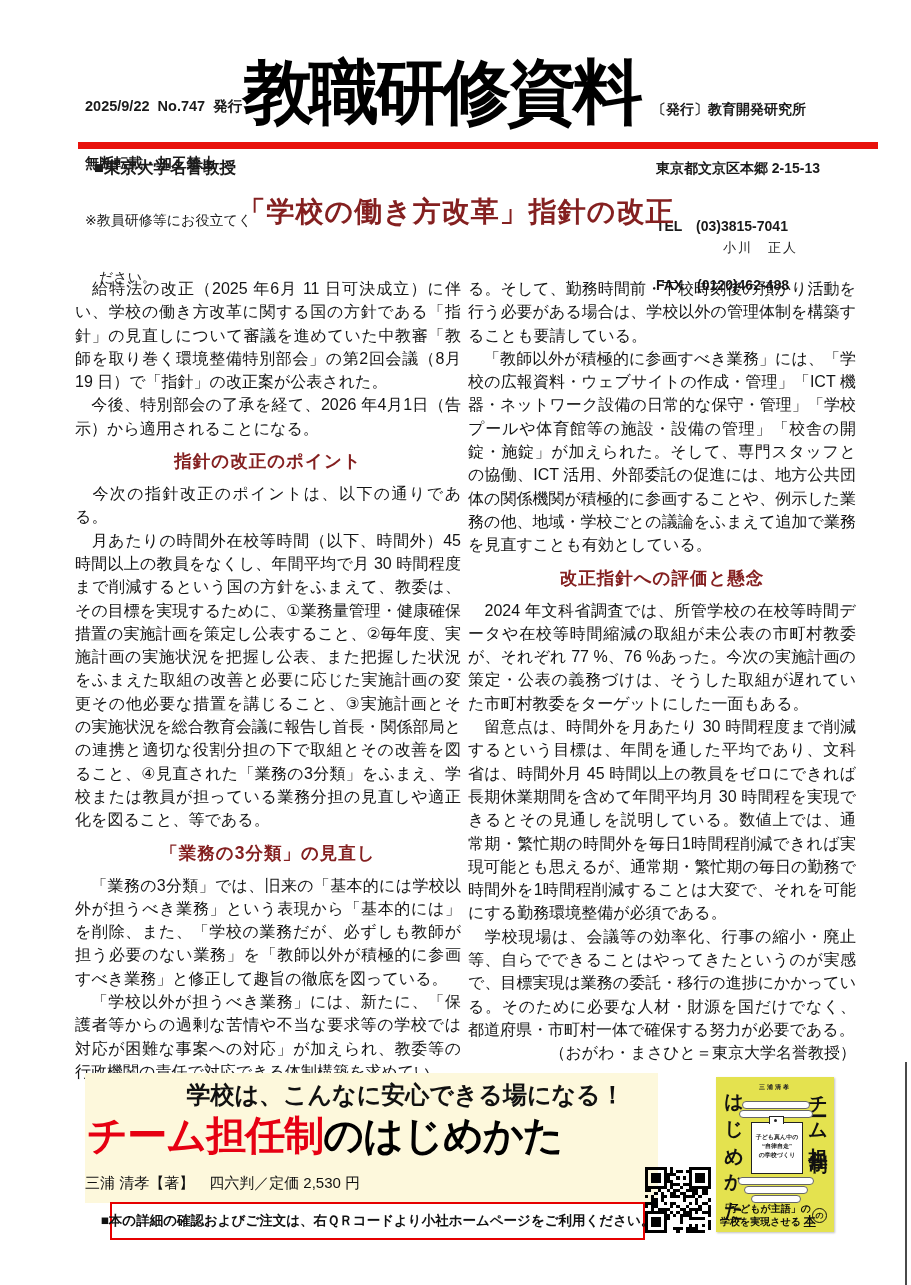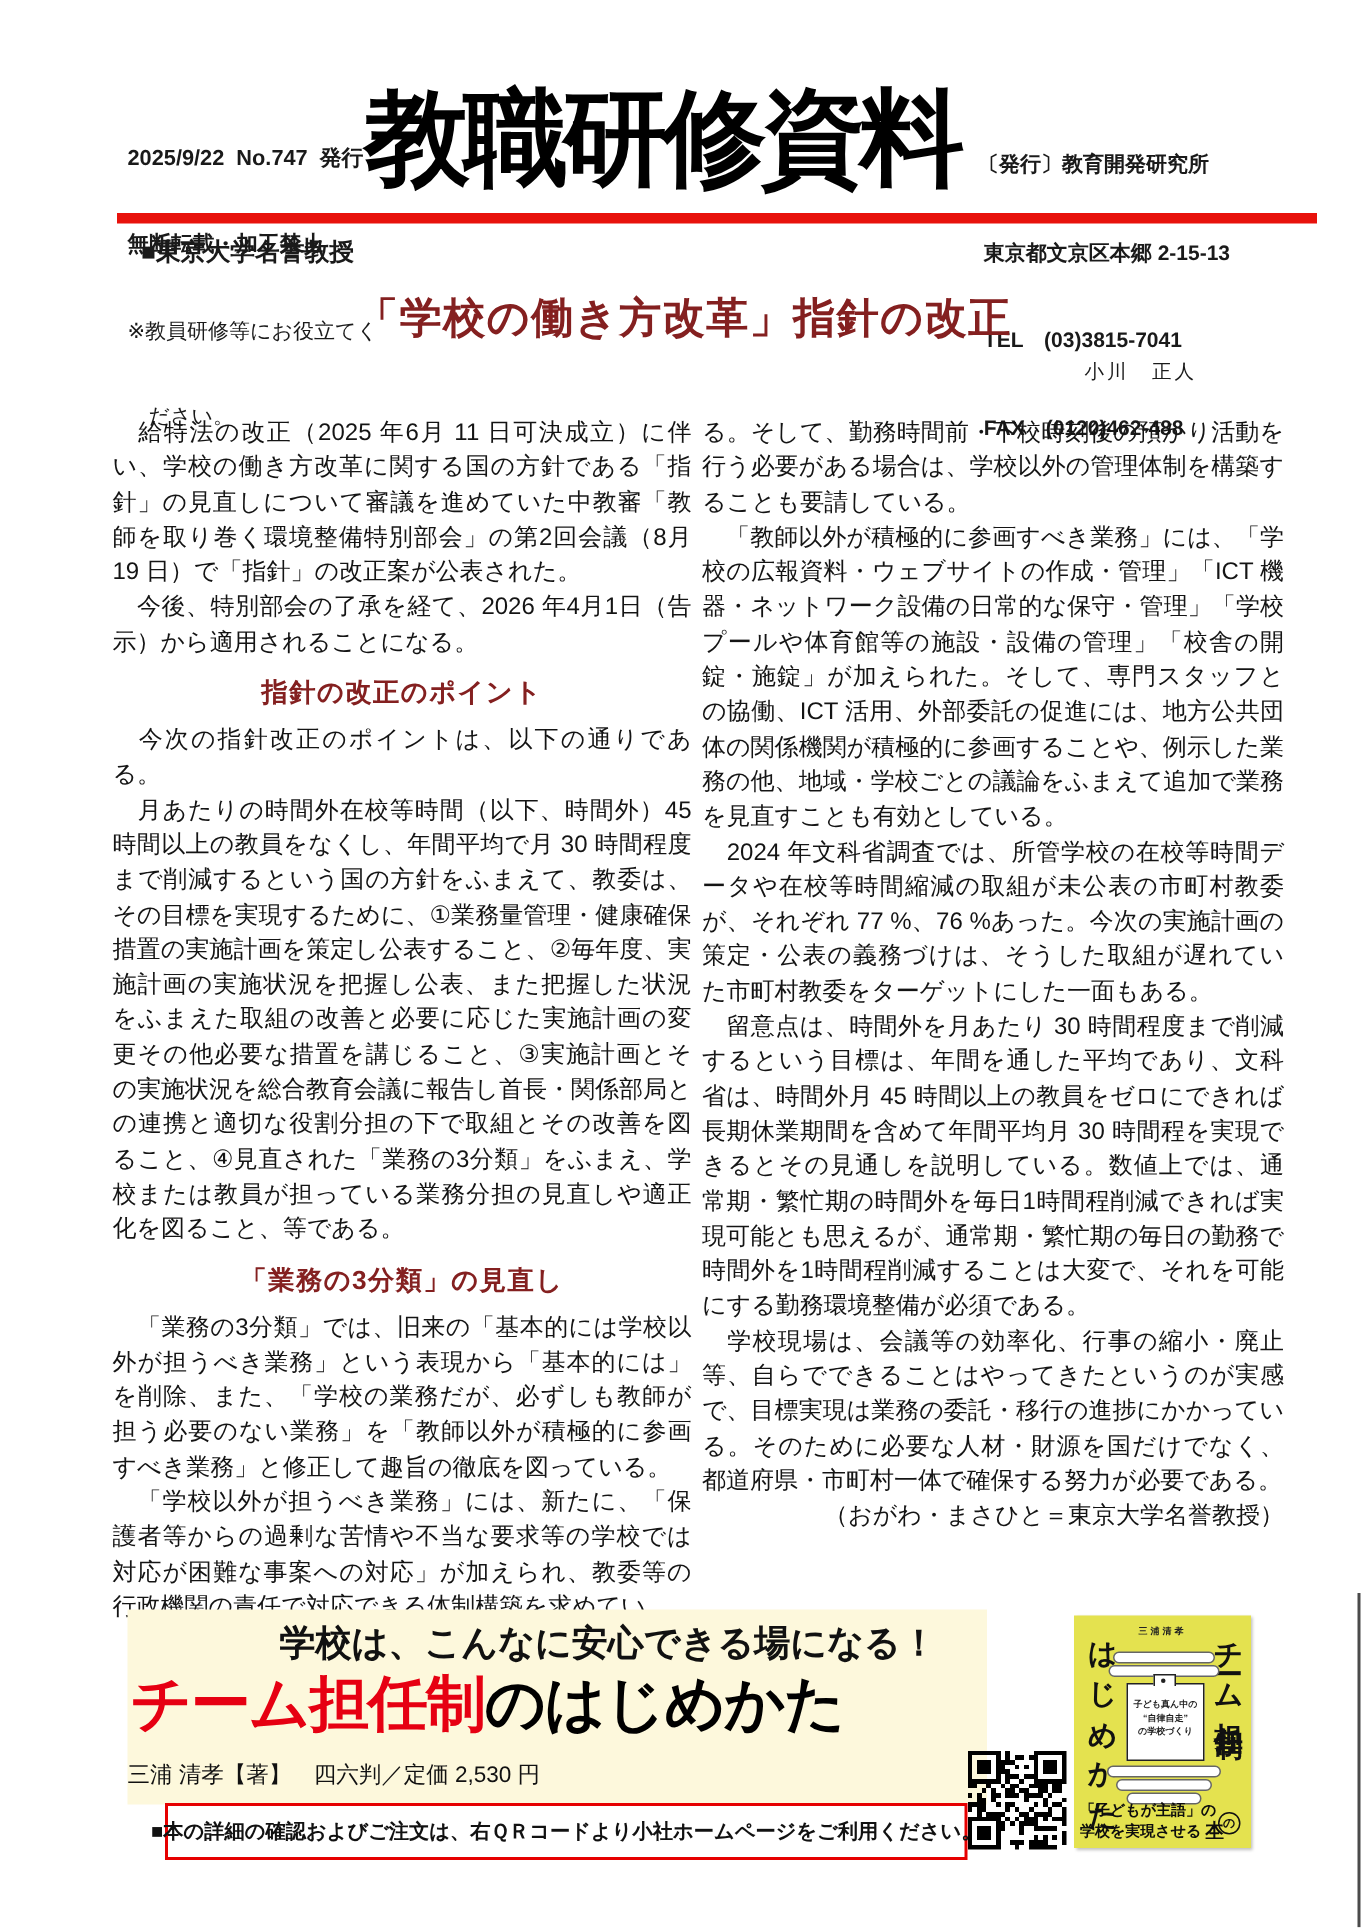--- a/index.html
+++ b/index.html
@@ -108,20 +108,21 @@
     <p class="body-p">　今次の指針改正のポイントは、以下の通りである。</p>
     <p class="body-p">　月あたりの時間外在校等時間（以下、時間外）45 時間以上の教員をなくし、年間平均で月 30 時間程度まで削減するという国の方針をふまえて、教委は、その目標を実現するために、①業務量管理・健康確保措置の実施計画を策定し公表すること、②毎年度、実施計画の実施状況を把握し公表、また把握した状況をふまえた取組の改善と必要に応じた実施計画の変更その他必要な措置を講じること、③実施計画とその実施状況を総合教育会議に報告し首長・関係部局との連携と適切な役割分担の下で取組とその改善を図ること、④見直された「業務の3分類」をふまえ、学校または教員が担っている業務分担の見直しや適正化を図ること、等である。</p>
     <h2 class="col-heading">「業務の3分類」の見直し</h2>
     <p class="body-p">　「業務の3分類」では、旧来の「基本的には学校以外が担うべき業務」という表現から「基本的には」を削除、また、「学校の業務だが、必ずしも教師が担う必要のない業務」を「教師以外が積極的に参画すべき業務」と修正して趣旨の徹底を図っている。</p>
     <p class="body-p">　「学校以外が担うべき業務」には、新たに、「保護者等からの過剰な苦情や不当な要求等の学校では対応が困難な事案への対応」が加えられ、教委等の行政機関の責任で対応できる体制構築を求めてい</p>
   </div>
 
   <div class="col col-right">
     <p class="body-p">る。そして、勤務時間前・下校時刻後の預かり活動を行う必要がある場合は、学校以外の管理体制を構築することも要請している。</p>
     <p class="body-p">　「教師以外が積極的に参画すべき業務」には、「学校の広報資料・ウェブサイトの作成・管理」「ICT 機器・ネットワーク設備の日常的な保守・管理」「学校プールや体育館等の施設・設備の管理」「校舎の開錠・施錠」が加えられた。そして、専門スタッフとの協働、ICT 活用、外部委託の促進には、地方公共団体の関係機関が積極的に参画することや、例示した業務の他、地域・学校ごとの議論をふまえて追加で業務を見直すことも有効としている。</p>
+    <h2 class="col-heading">改正指針への評価と懸念</h2>
     <p class="body-p">　2024 年文科省調査では、所管学校の在校等時間データや在校等時間縮減の取組が未公表の市町村教委が、それぞれ 77 %、76 %あった。今次の実施計画の策定・公表の義務づけは、そうした取組が遅れていた市町村教委をターゲットにした一面もある。</p>
     <p class="body-p">　留意点は、時間外を月あたり 30 時間程度まで削減するという目標は、年間を通した平均であり、文科省は、時間外月 45 時間以上の教員をゼロにできれば長期休業期間を含めて年間平均月 30 時間程を実現できるとその見通しを説明している。数値上では、通常期・繁忙期の時間外を毎日1時間程削減できれば実現可能とも思えるが、通常期・繁忙期の毎日の勤務で時間外を1時間程削減することは大変で、それを可能にする勤務環境整備が必須である。</p>
     <p class="body-p">　学校現場は、会議等の効率化、行事の縮小・廃止等、自らでできることはやってきたというのが実感で、目標実現は業務の委託・移行の進捗にかかっている。そのために必要な人材・財源を国だけでなく、都道府県・市町村一体で確保する努力が必要である。</p>
     <p class="signature">（おがわ・まさひと＝東京大学名誉教授）</p>
   </div>
 
   <div class="ad-bg"></div>
   <div class="ad-catch">学校は、こんなに安心できる場になる！</div>
   <div class="ad-title">
     <span class="red">チーム担任制</span><span class="black">のはじめかた</span>

